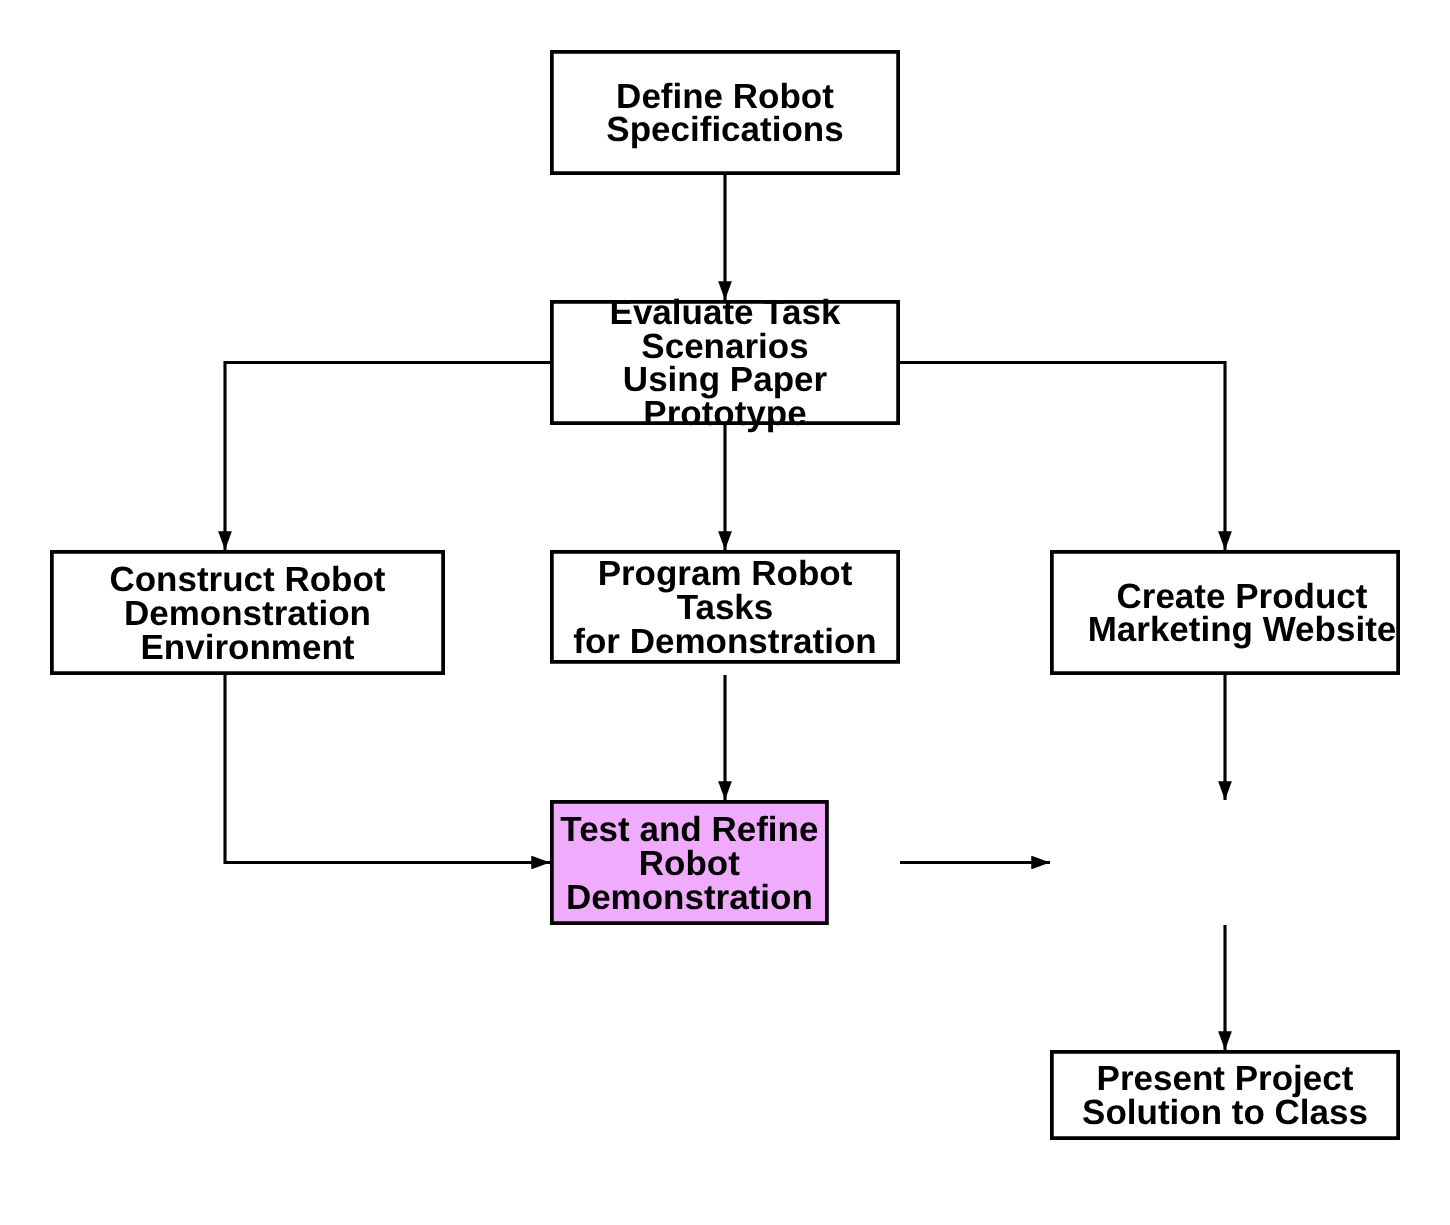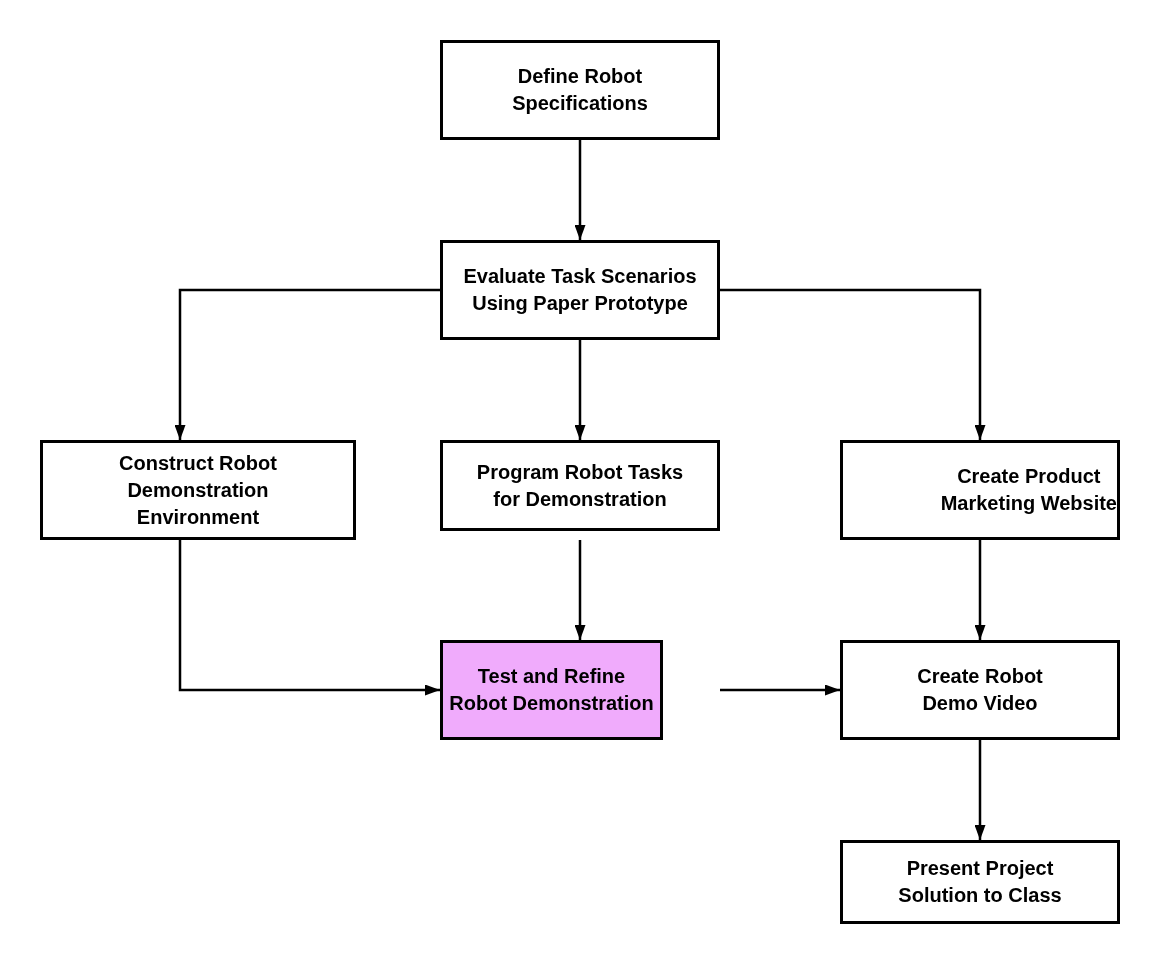--- a/index.html
+++ b/index.html
@@ -23,21 +23,21 @@
     box-sizing: border-box;
     border: 3px solid #000000;
     background: #ffffff;
     display: flex;
     align-items: center;
     justify-content: center;
     text-align: center;
   }
   .node-label {
     font-weight: bold;
-    font-size: 20px;
+    font-size: 28px;
     line-height: 27px;
     color: #000000;
     white-space: pre-line;
   }
   .edge {
     fill: none;
     stroke: #000000;
     stroke-width: 2.5;
     stroke-linejoin: miter;
   }
@@ -81,22 +81,18 @@
 for Demonstration</span>
       </div>
       <div class="node" style="left: 840px; top: 440px; width: 280px; height: 100px; border-color: rgb(0, 0, 0); background: rgb(255, 255, 255); justify-content: flex-end;">
         <span class="node-label" style="color: rgb(0, 0, 0);">Create Product
 Marketing Website</span>
       </div>
       <div class="node" style="left: 440px; top: 640px; width: 223px; height: 100px; border-color: rgb(0, 0, 0); background: #f0abfc;">
         <span class="node-label" style="color: rgb(0, 0, 0);">Test and Refine
 Robot Demonstration</span>
       </div>
-      <div class="node" style="left: 840px; top: 640px; width: 280px; height: 100px; border-color: rgb(0, 0, 0); background: rgb(255, 255, 255);">
-        <span class="node-label" style="color: rgb(0, 0, 0);">Create Robot
-Demo Video</span>
-      </div>
-      <div class="node" style="left: 840px; top: 840px; width: 280px; height: 84px; border-color: rgb(0, 0, 0); background: rgb(255, 255, 255);">
+      <div class="node" style="left: 840px; top: 840px; width: 280px; height: 72px; border-color: rgb(0, 0, 0); background: rgb(255, 255, 255);">
         <span class="node-label" style="color: rgb(0, 0, 0);">Present Project
 Solution to Class</span>
       </div>
     </div>
 </div>
 
 </body></html>

